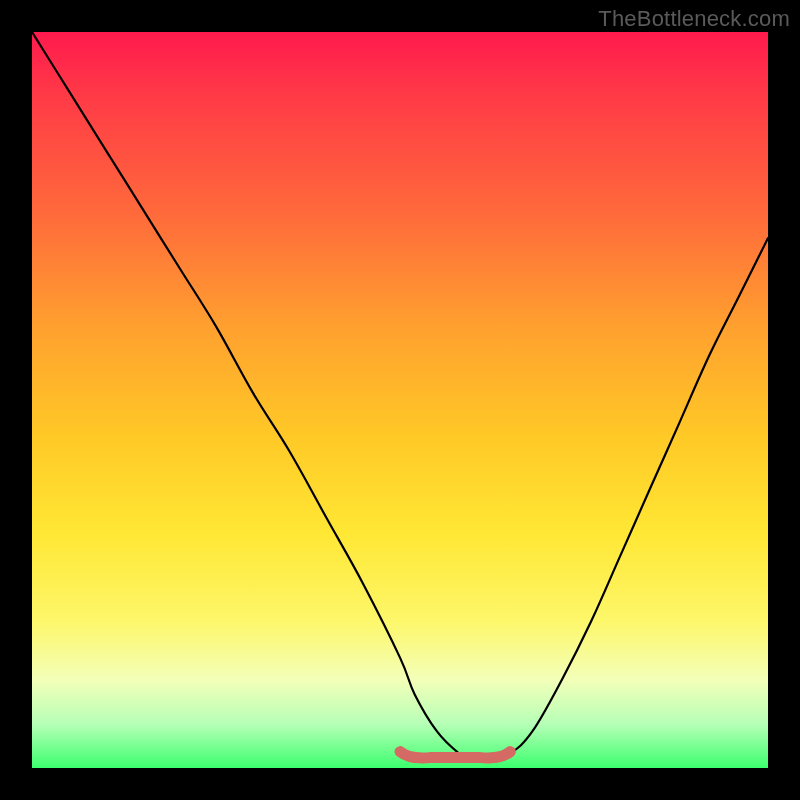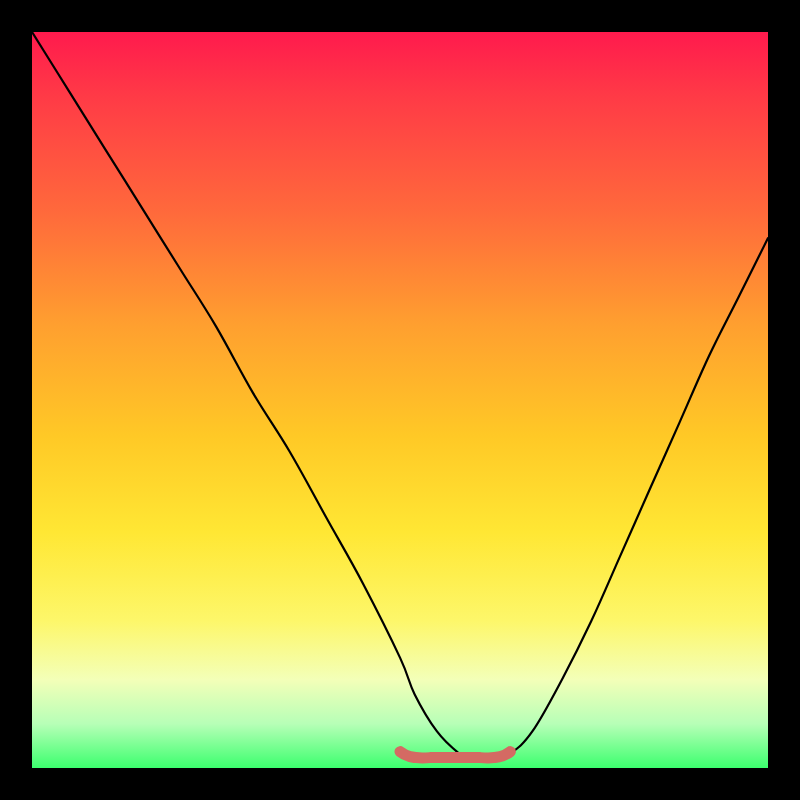--- a/index.html
+++ b/index.html
@@ -54,20 +54,21 @@
     top: 0;
     width: 736px;
     height: 736px;
   }
 </style>
 </head>
 <body>
 
 <div class="frame">
 
+  <div class="watermark">TheBottleneck.com</div>
 
   <div class="plot-area">
     <svg class="overlay" viewBox="0 0 736 736" preserveAspectRatio="none">
       <path id="curve-path" fill="none" stroke="#000" stroke-width="2.2" stroke-linecap="round" stroke-linejoin="round" d="M 0.0 0.0 C 6.6 10.6, 23.6 37.7, 36.8 58.9 C 50.0 80.1, 60.4 96.6, 73.6 117.8 C 86.8 139.0, 97.2 155.4, 110.4 176.6 C 123.6 197.8, 134.0 214.3, 147.2 235.5 C 160.4 256.7, 170.8 271.9, 184.0 294.4 C 197.2 316.9, 207.6 338.1, 220.8 360.6 C 234.0 383.2, 244.4 397.0, 257.6 419.5 C 270.8 442.0, 281.2 461.9, 294.4 485.8 C 307.6 509.6, 318.0 526.8, 331.2 552.0 C 344.4 577.2, 358.7 605.7, 368.0 625.6 C 377.3 645.5, 376.1 649.2, 382.7 662.4 C 389.3 675.6, 396.9 688.6, 404.8 699.2 C 412.7 709.8, 420.3 716.0, 426.9 721.3 C 433.5 726.6, 436.3 727.3, 441.6 728.6 C 446.9 730.0, 449.7 730.0, 456.3 728.6 C 462.9 727.3, 470.5 726.6, 478.4 721.3 C 486.3 716.0, 491.2 712.4, 500.5 699.2 C 509.8 686.0, 519.3 667.6, 529.9 647.7 C 540.5 627.8, 548.8 611.3, 559.4 588.8 C 570.0 566.3, 578.2 546.4, 588.8 522.6 C 599.4 498.7, 607.6 480.2, 618.2 456.3 C 628.8 432.5, 637.1 413.9, 647.7 390.1 C 658.3 366.2, 666.5 346.4, 677.1 323.8 C 687.7 301.3, 696.0 286.2, 706.6 265.0 C 717.2 243.8, 730.7 216.7, 736.0 206.1"></path>
       <path id="marker-path" fill="none" stroke="#d46a63" stroke-width="11" stroke-linecap="round" stroke-linejoin="round" d="M 368.0 719.6
               Q 378.0 727.6 398.0 725.6
               L 448.4 725.6
               Q 468.4 727.6 478.4 719.6"></path>
     </svg>
   </div>

